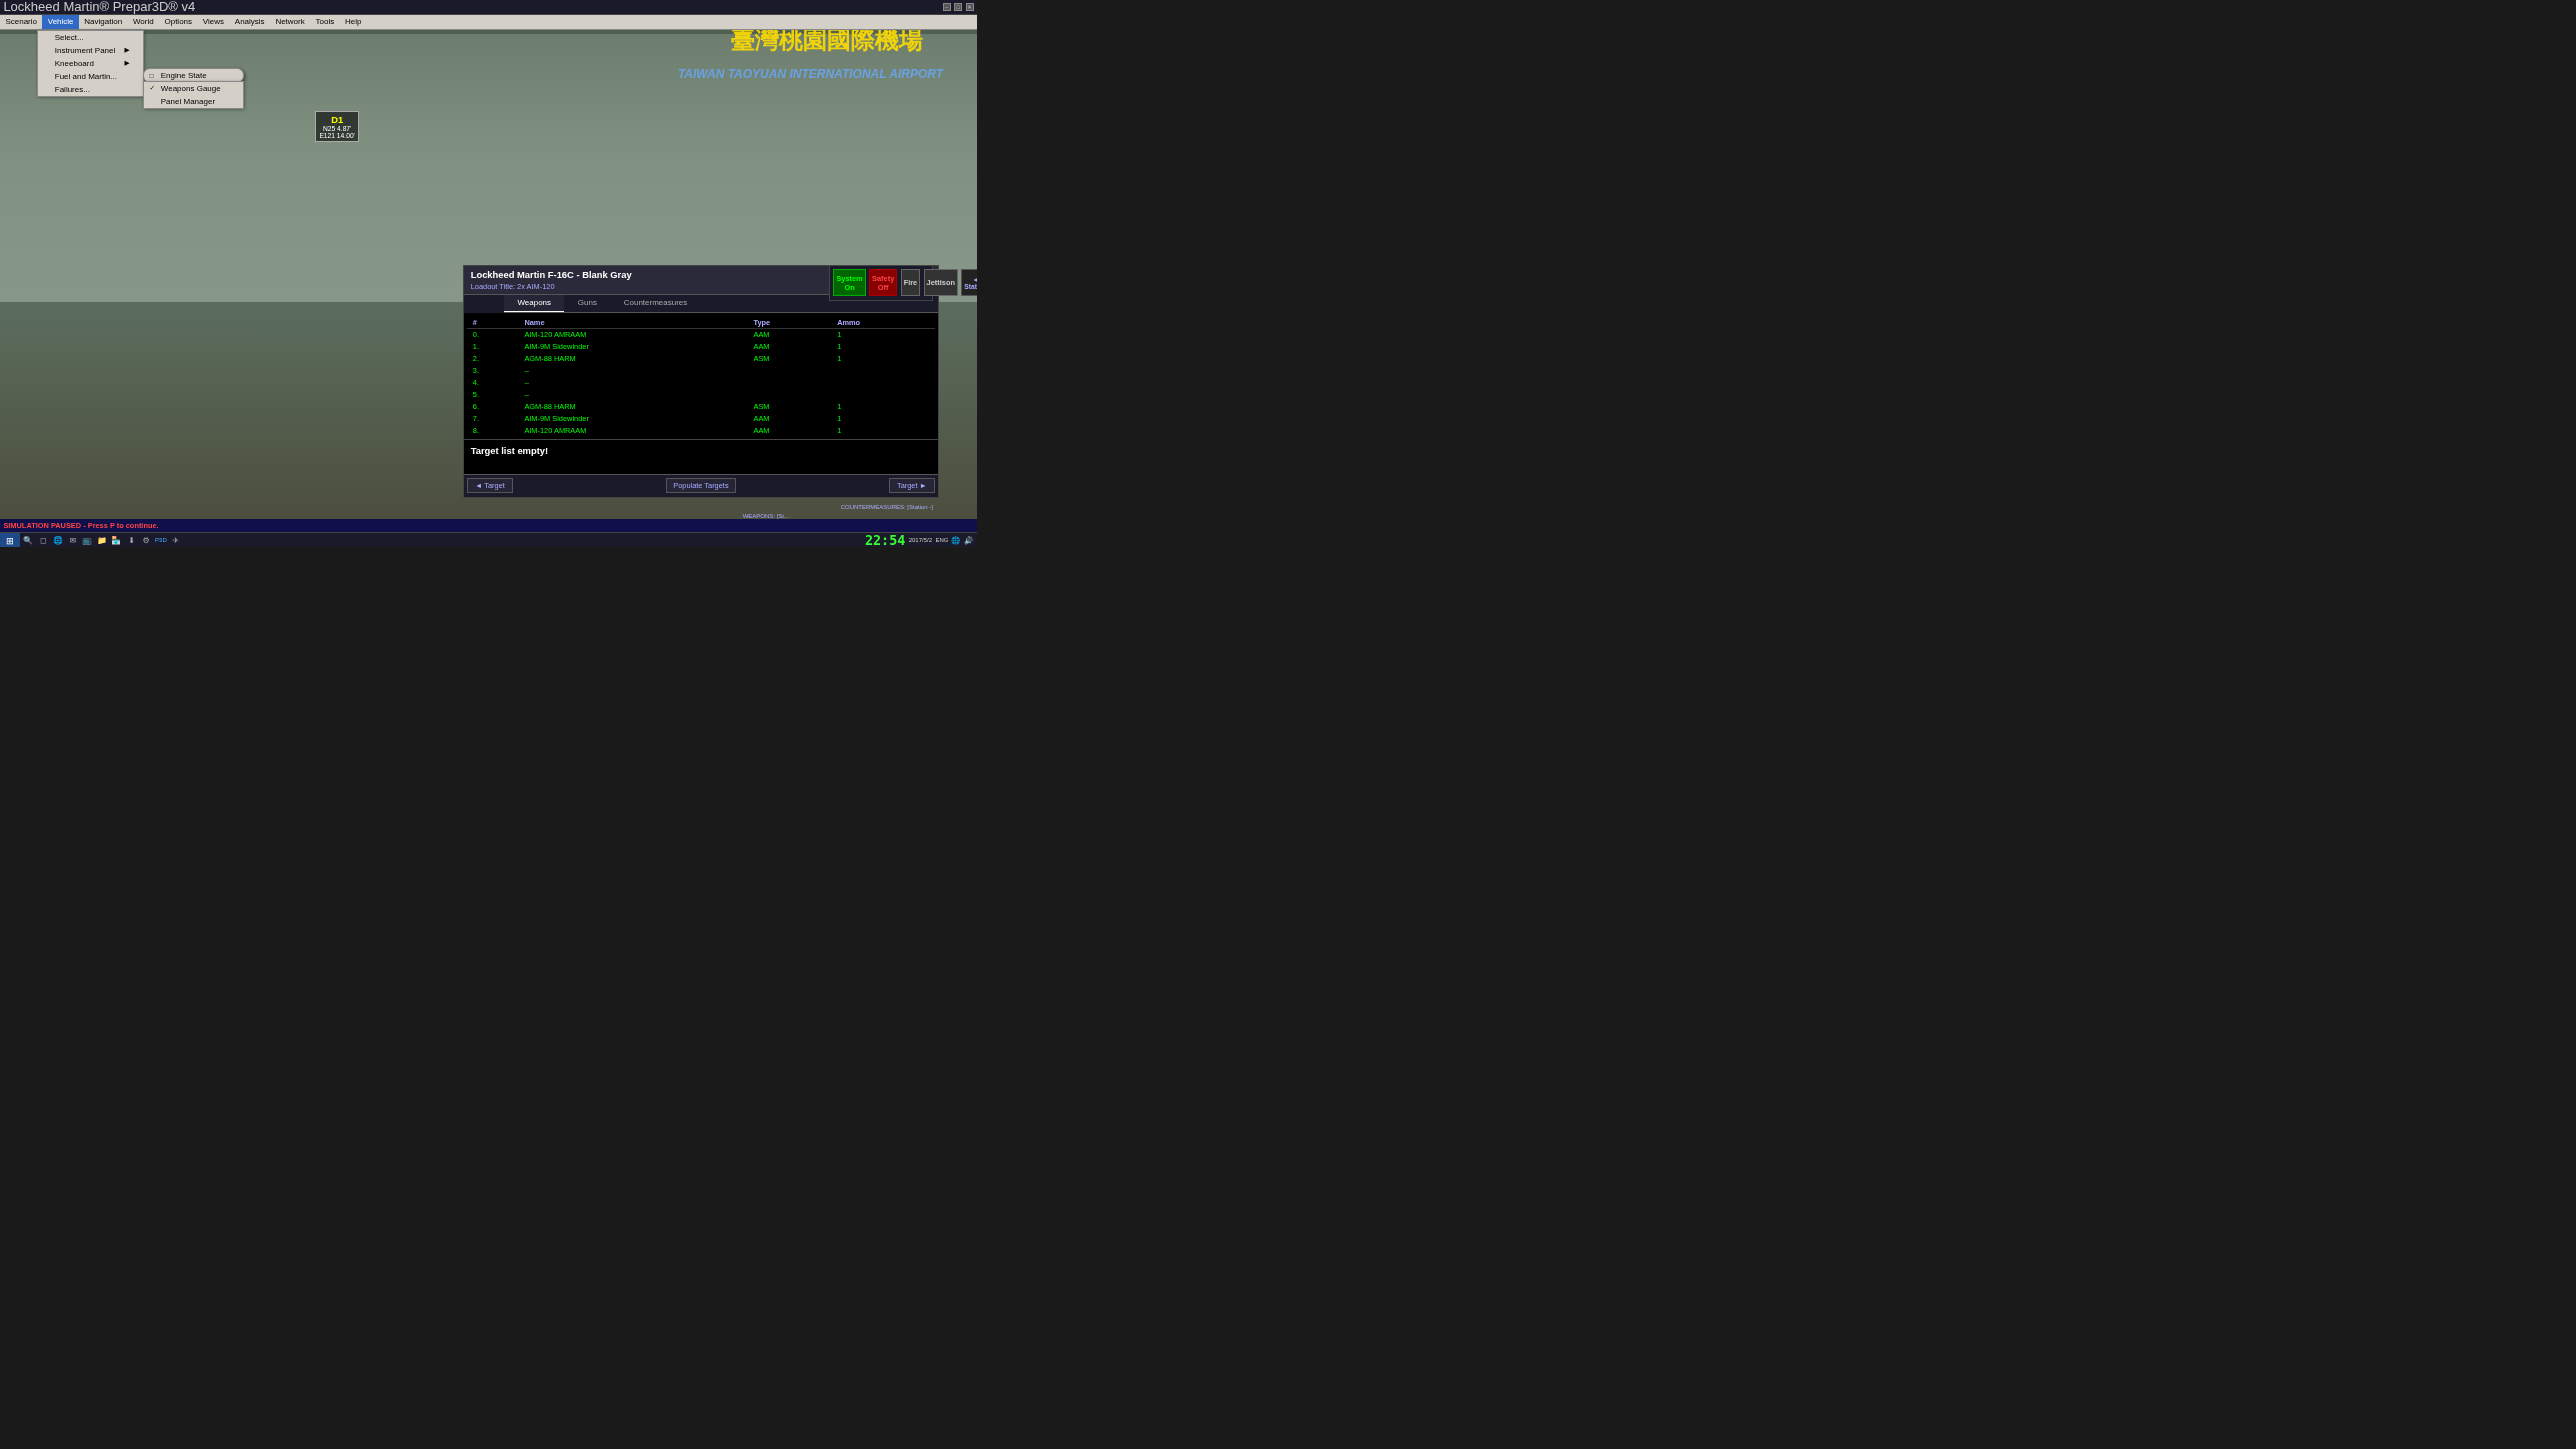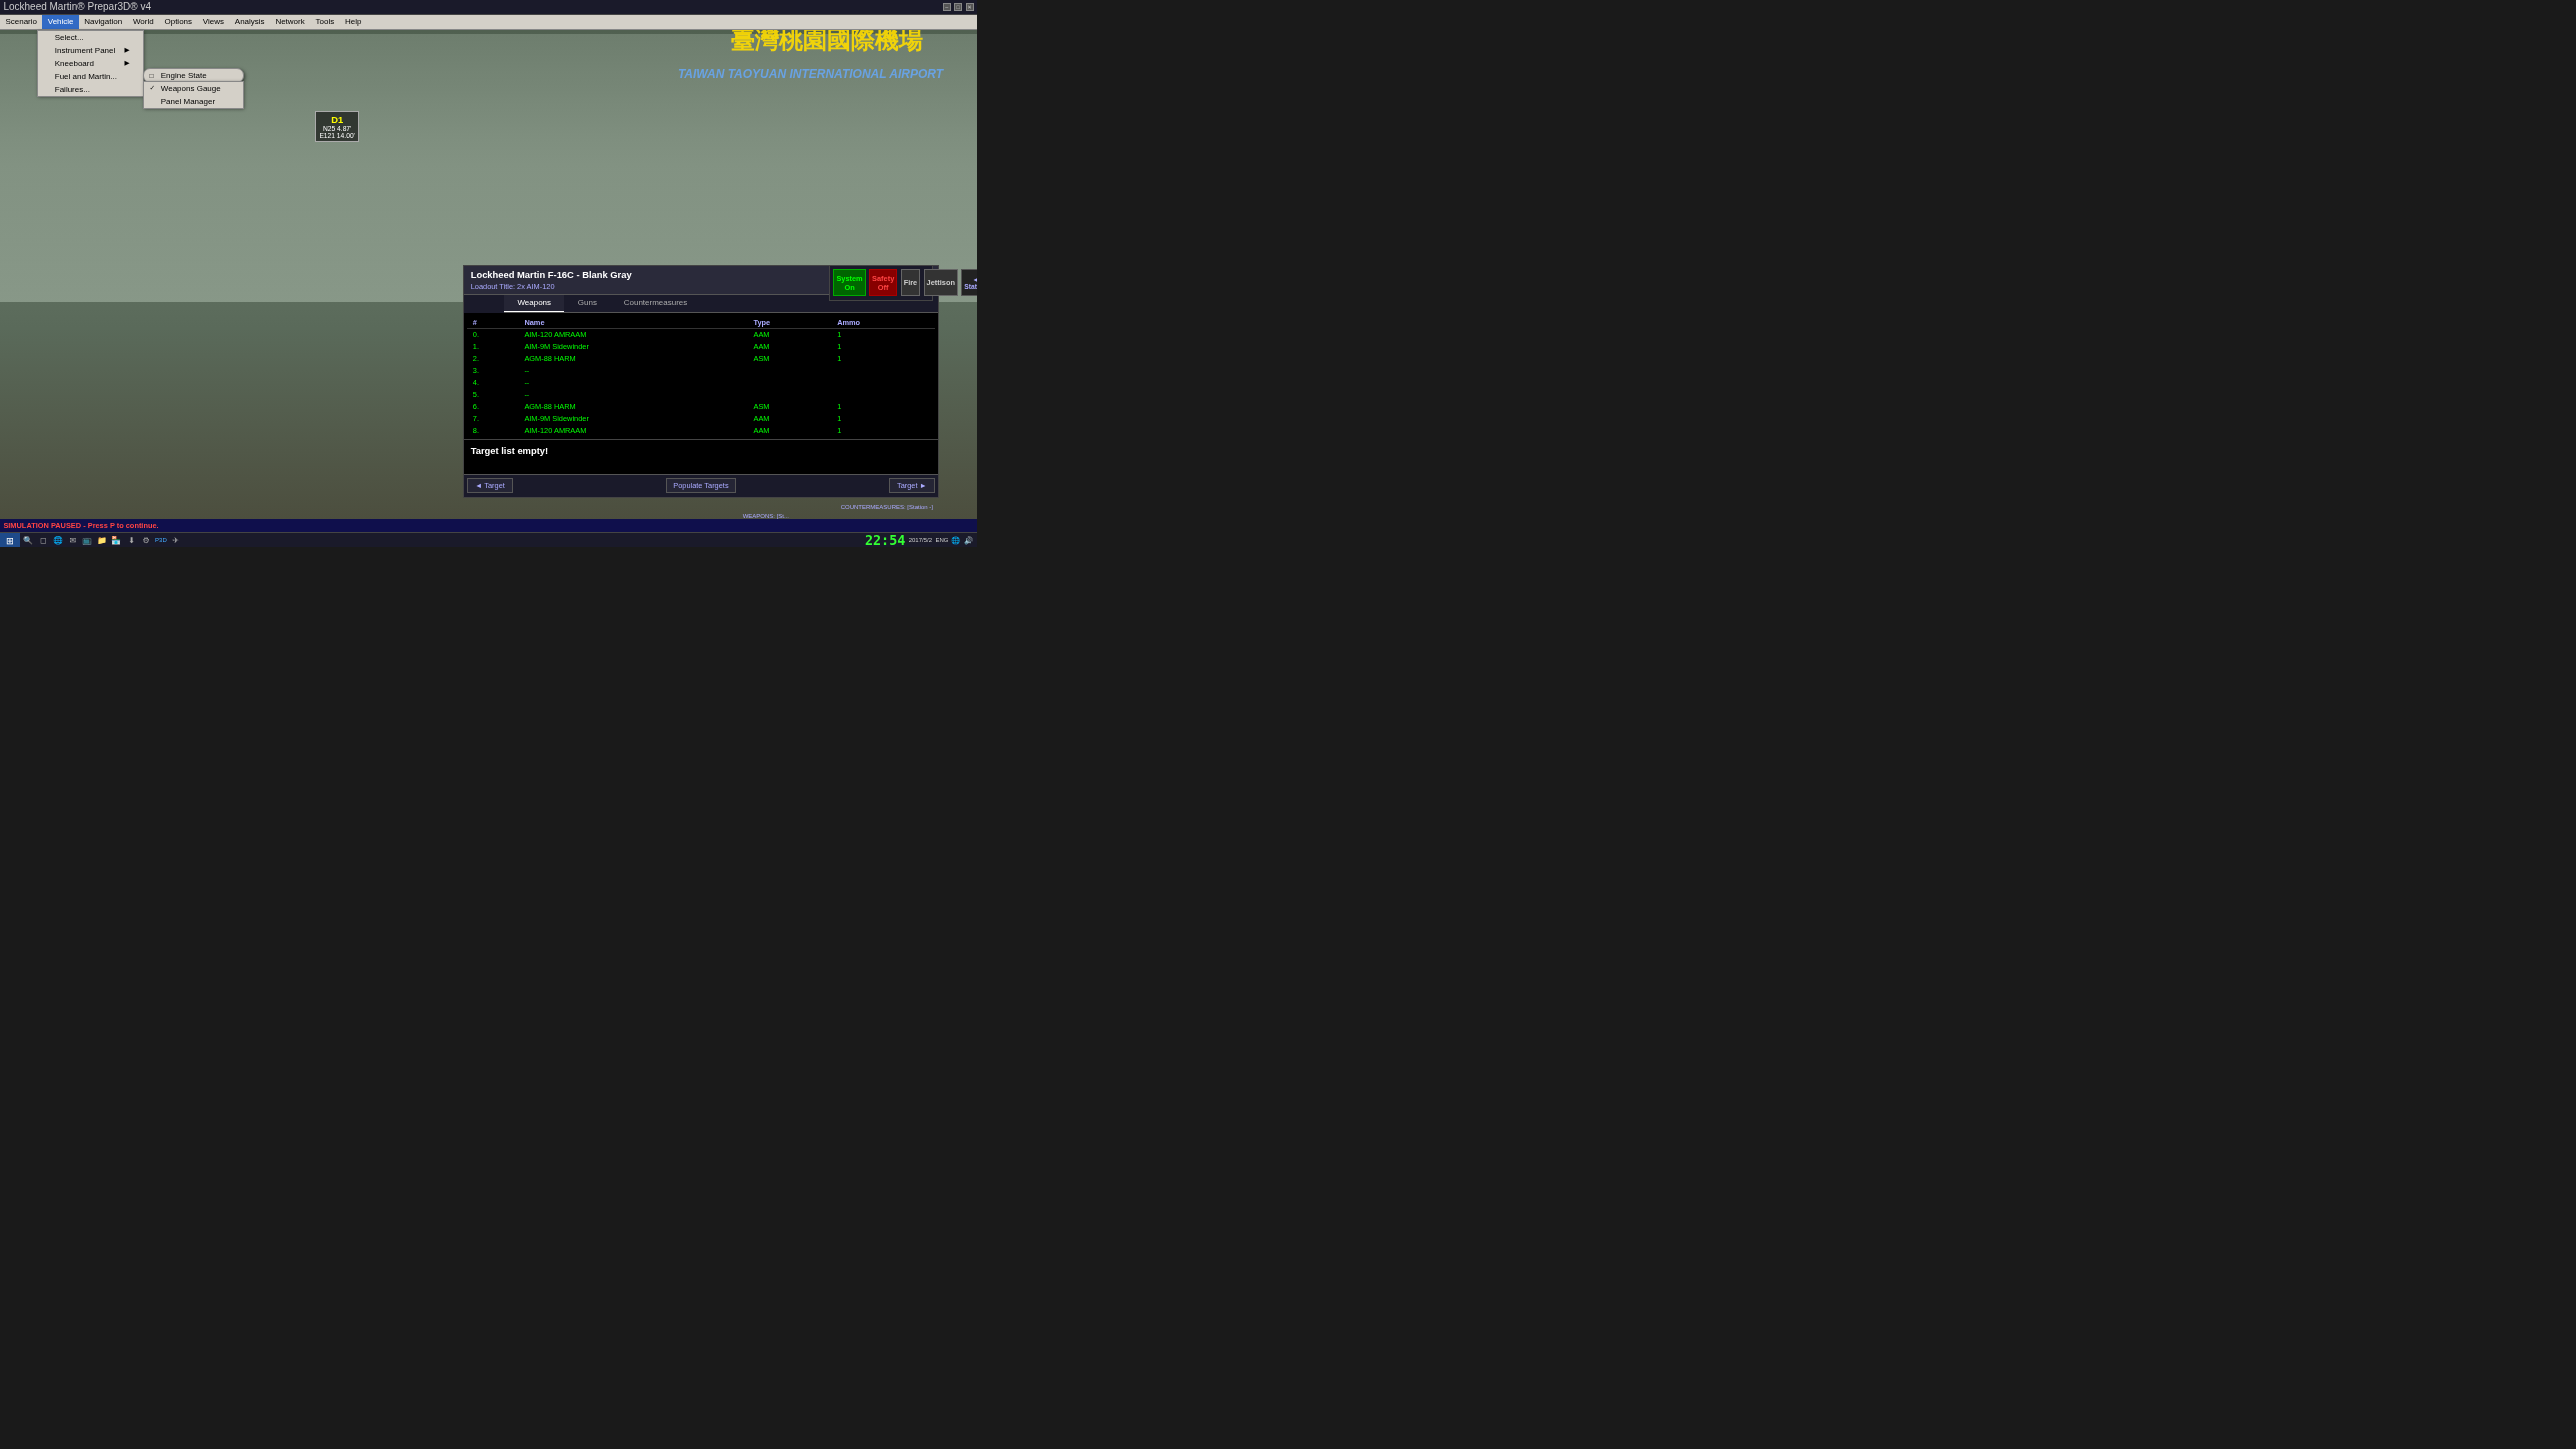--- a/index.html
+++ b/index.html
@@ -39,21 +39,21 @@
       background: #1a1a2a;
       display: flex;
       align-items: center;
       justify-content: space-between;
       padding: 0 3.4px;
       z-index: 100;
       border-bottom: 0.7px solid #444;
     }
     #title-bar-text {
       color: #ccc;
-      font-size: 10px;
+      font-size: 13px;
     }
     #title-bar-controls {
       display: flex;
       gap: 3.4px;
     }
     .title-btn {
       width: 8px;
       height: 8px;
       background: #555;
       border: 0.7px solid #888;

